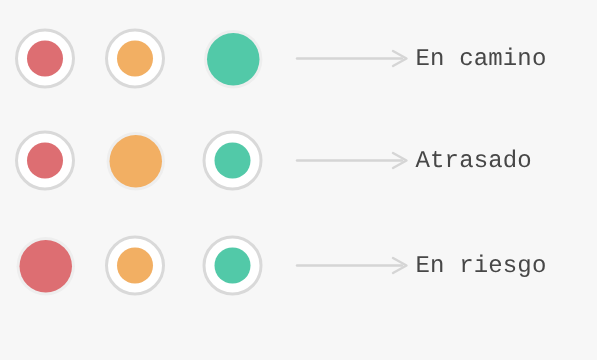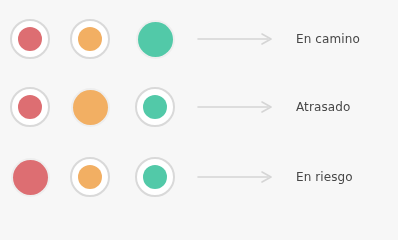--- a/index.html
+++ b/index.html
@@ -81,29 +81,30 @@
     width: 84px;
     height: 56px;
     display: flex;
     align-items: center;
   }
   .arrow svg { display: block; overflow: visible; }
 
   .row-label {
     position: absolute;
     top: 0;
-    left: 296px;
+    left: 277px;
     height: 56px;
     display: flex;
     align-items: center;
-    font-size: 12px;
+    font-size: 16px;
     line-height: 1;
     color: #474747;
     letter-spacing: 0.1px;
     white-space: nowrap;
+    font-family: Liberation Mono, monospace;
   }
 </style>
 </head>
 <body style="background: rgb(247, 247, 247);">
 
 <div id="legend" style="background: rgb(247, 247, 247);">
 
   <div class="legend-row row-0">
     <div class="dot-slot slot-0">
       <span class="dot small" style="border-color: rgb(217, 217, 217); background: rgb(255, 255, 255);">

